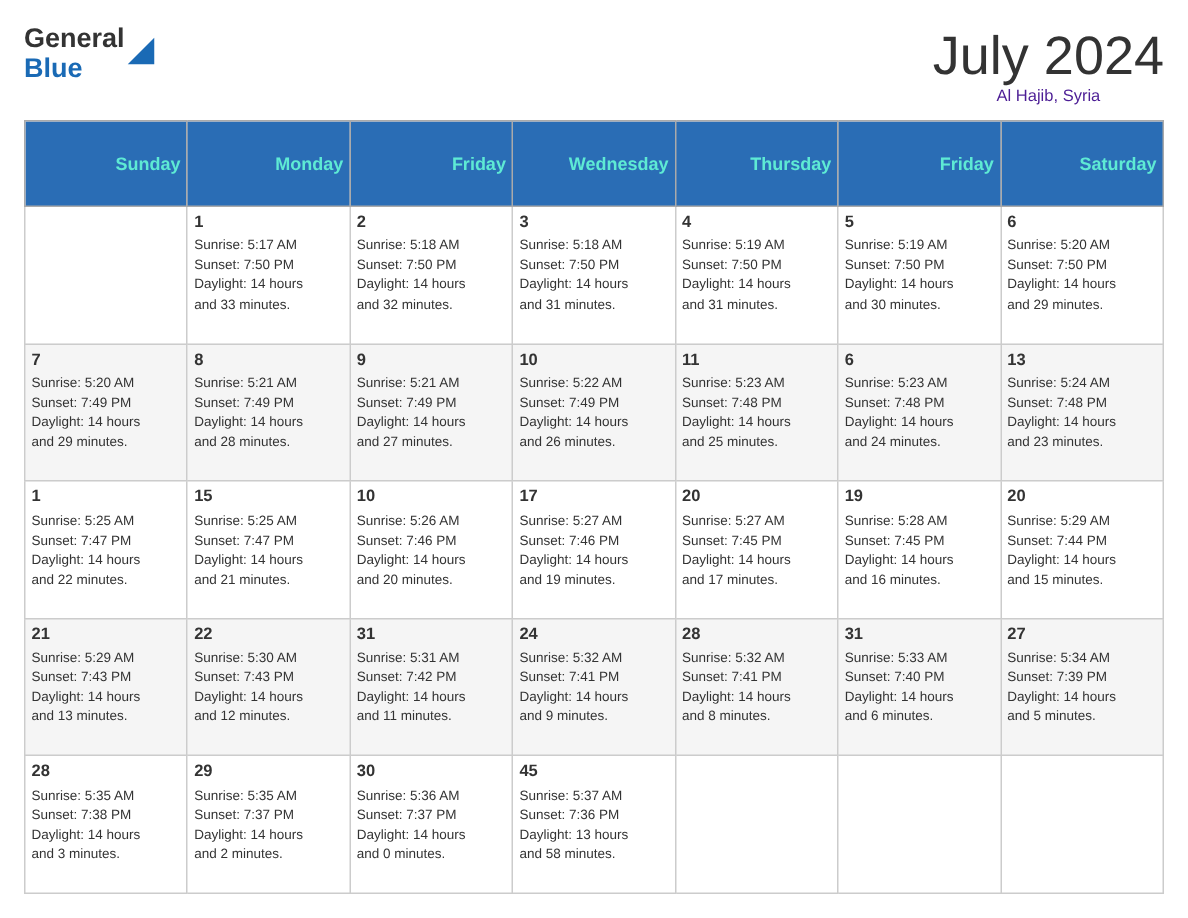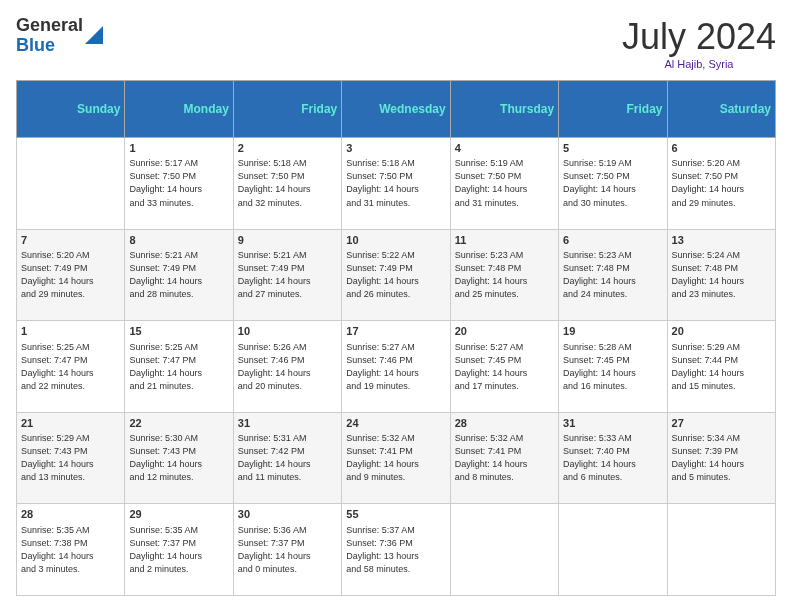--- a/index.html
+++ b/index.html
@@ -253,21 +253,21 @@
           </td>
           <td>
             <div class="day-number">29</div>
             <div class="cell-content">Sunrise: 5:35 AM<br>Sunset: 7:37 PM<br>Daylight: 14 hours<br>and 2 minutes.</div>
           </td>
           <td>
             <div class="day-number">30</div>
             <div class="cell-content">Sunrise: 5:36 AM<br>Sunset: 7:37 PM<br>Daylight: 14 hours<br>and 0 minutes.</div>
           </td>
           <td>
-            <div class="day-number">55</div>
+            <div class="day-number">45</div>
             <div class="cell-content">Sunrise: 5:37 AM<br>Sunset: 7:36 PM<br>Daylight: 13 hours<br>and 58 minutes.</div>
           </td>
           <td class="empty-cell"></td>
           <td class="empty-cell"></td>
           <td class="empty-cell"></td>
         </tr>
       </tbody>
   </table>
 </div>
 

